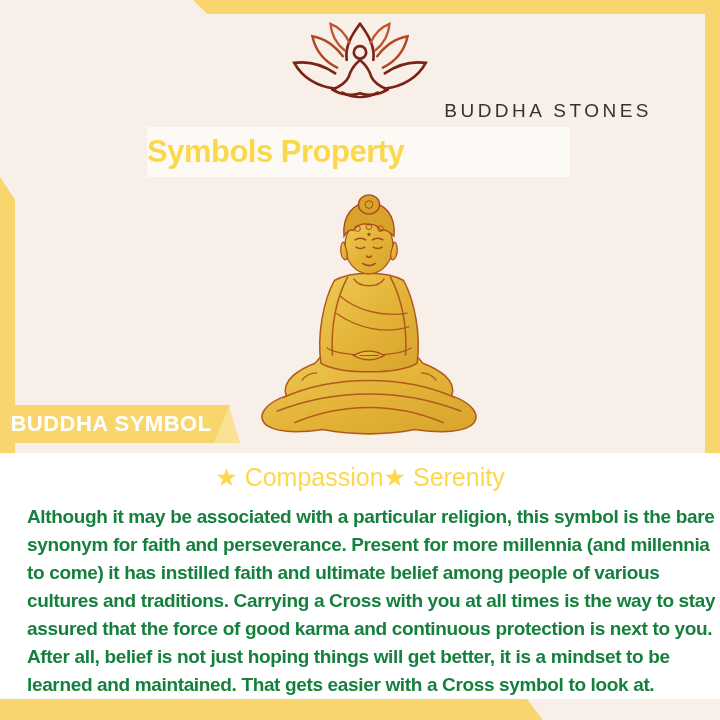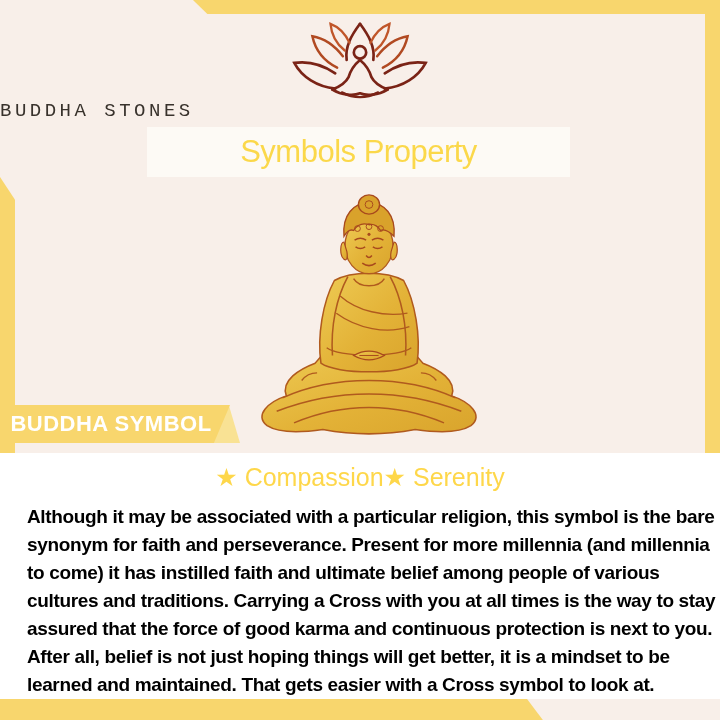--- a/index.html
+++ b/index.html
@@ -11,49 +11,49 @@
   .top-bar{left:0;top:0;width:720px;height:14px;background:#f8d66d;
     clip-path:polygon(26.8% 0,100% 0,100% 100%,28.8% 100%);}
   .right-bar{left:705px;top:0;width:15px;height:537px;background:#f8d66d;
     clip-path:polygon(0 0,100% 0,100% 100%,0 97.4%);}
   .left-bar{left:0;top:177px;width:15px;height:543px;background:#f8d66d;
     clip-path:polygon(0 0,100% 4.2%,100% 100%,0 100%);}
   .bottom-bar{left:0;top:699px;width:720px;height:21px;background:#f8d66d;
     clip-path:polygon(0 0,73.2% 0,75.4% 100%,0 100%);z-index:6;}
 
   
-  .brand-name{left:0;top:100px;width:652px;text-align:left;
-    font-family:Liberation Mono, monospace;font-size:19px;letter-spacing:3.5px;
+  .brand-name{left:0;top:100px;width:652px;text-align:right;
+    font-family:Liberation Sans, sans-serif;font-size:19px;letter-spacing:3.5px;
     color:#38322c;z-index:3;}
   .logo{left:285px;top:20px;z-index:3;}
 
   
   .title-band{left:147px;top:127px;width:423px;height:50px;background:#fdfaf5;z-index:2;}
   .page-title{left:147px;top:127px;width:423px;height:50px;line-height:50px;
-    text-align:center;font-size:31px;font-weight:400;letter-spacing:-0.5px;
+    font-size:31px;font-weight:700;letter-spacing:-0.5px;
     color:#fbd84a;z-index:3;}
 
   
   .buddha{left:244px;top:188px;z-index:3;}
 
   
   .ribbon-main{left:0;top:405px;width:230px;height:38px;background:#f8d66d;
     clip-path:polygon(0 0,100% 0,93% 100%,0 100%);z-index:5;}
   .ribbon-fold{left:212px;top:405px;width:28px;height:38px;background:#f9e withers294;
     background:#f9e294;clip-path:polygon(60% 0,100% 100%,0 100%);z-index:4;}
   .ribbon-label{left:0;top:405px;width:222px;height:39px;line-height:38px;
     text-align:center;font-size:22px;font-weight:700;letter-spacing:0.5px;
     color:#ffffff;z-index:6;}
 
   
   .content-panel{left:0;top:453px;width:720px;height:246px;background:#ffffff;z-index:1;}
   .traits-heading{left:0;top:463px;width:720px;text-align:center;
     font-size:25px;font-weight:400;color:#fed74a;z-index:3;}
   .description{left:27px;top:503px;width:692px;font-size:19px;font-weight:700;
-    line-height:28px;letter-spacing:-0.35px;color:#000000;z-index:3;}
+    line-height:28px;letter-spacing:-0.35px;color:#15803d;z-index:3;}
 </style>
 </head>
 <body>
 
 <div class="abs top-bar"></div>
 <div class="abs right-bar"></div>
 <div class="abs left-bar"></div>
 <div class="abs bottom-bar"></div>
 
 <svg class="abs logo" width="150" height="80" viewBox="0 0 150 84" fill="none" stroke-linecap="round">

